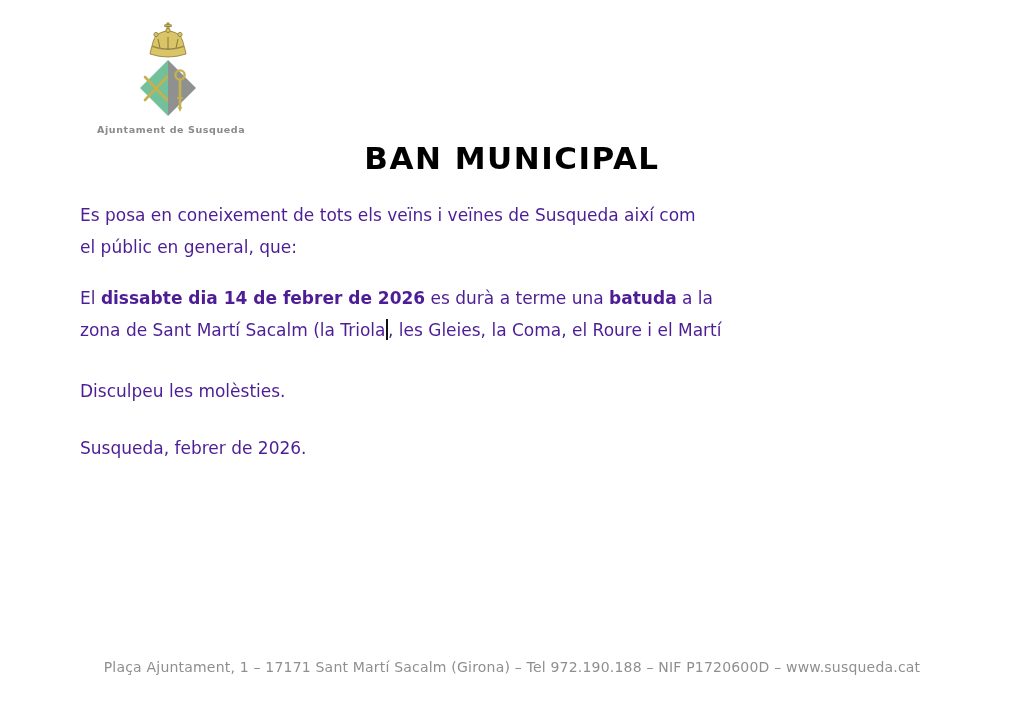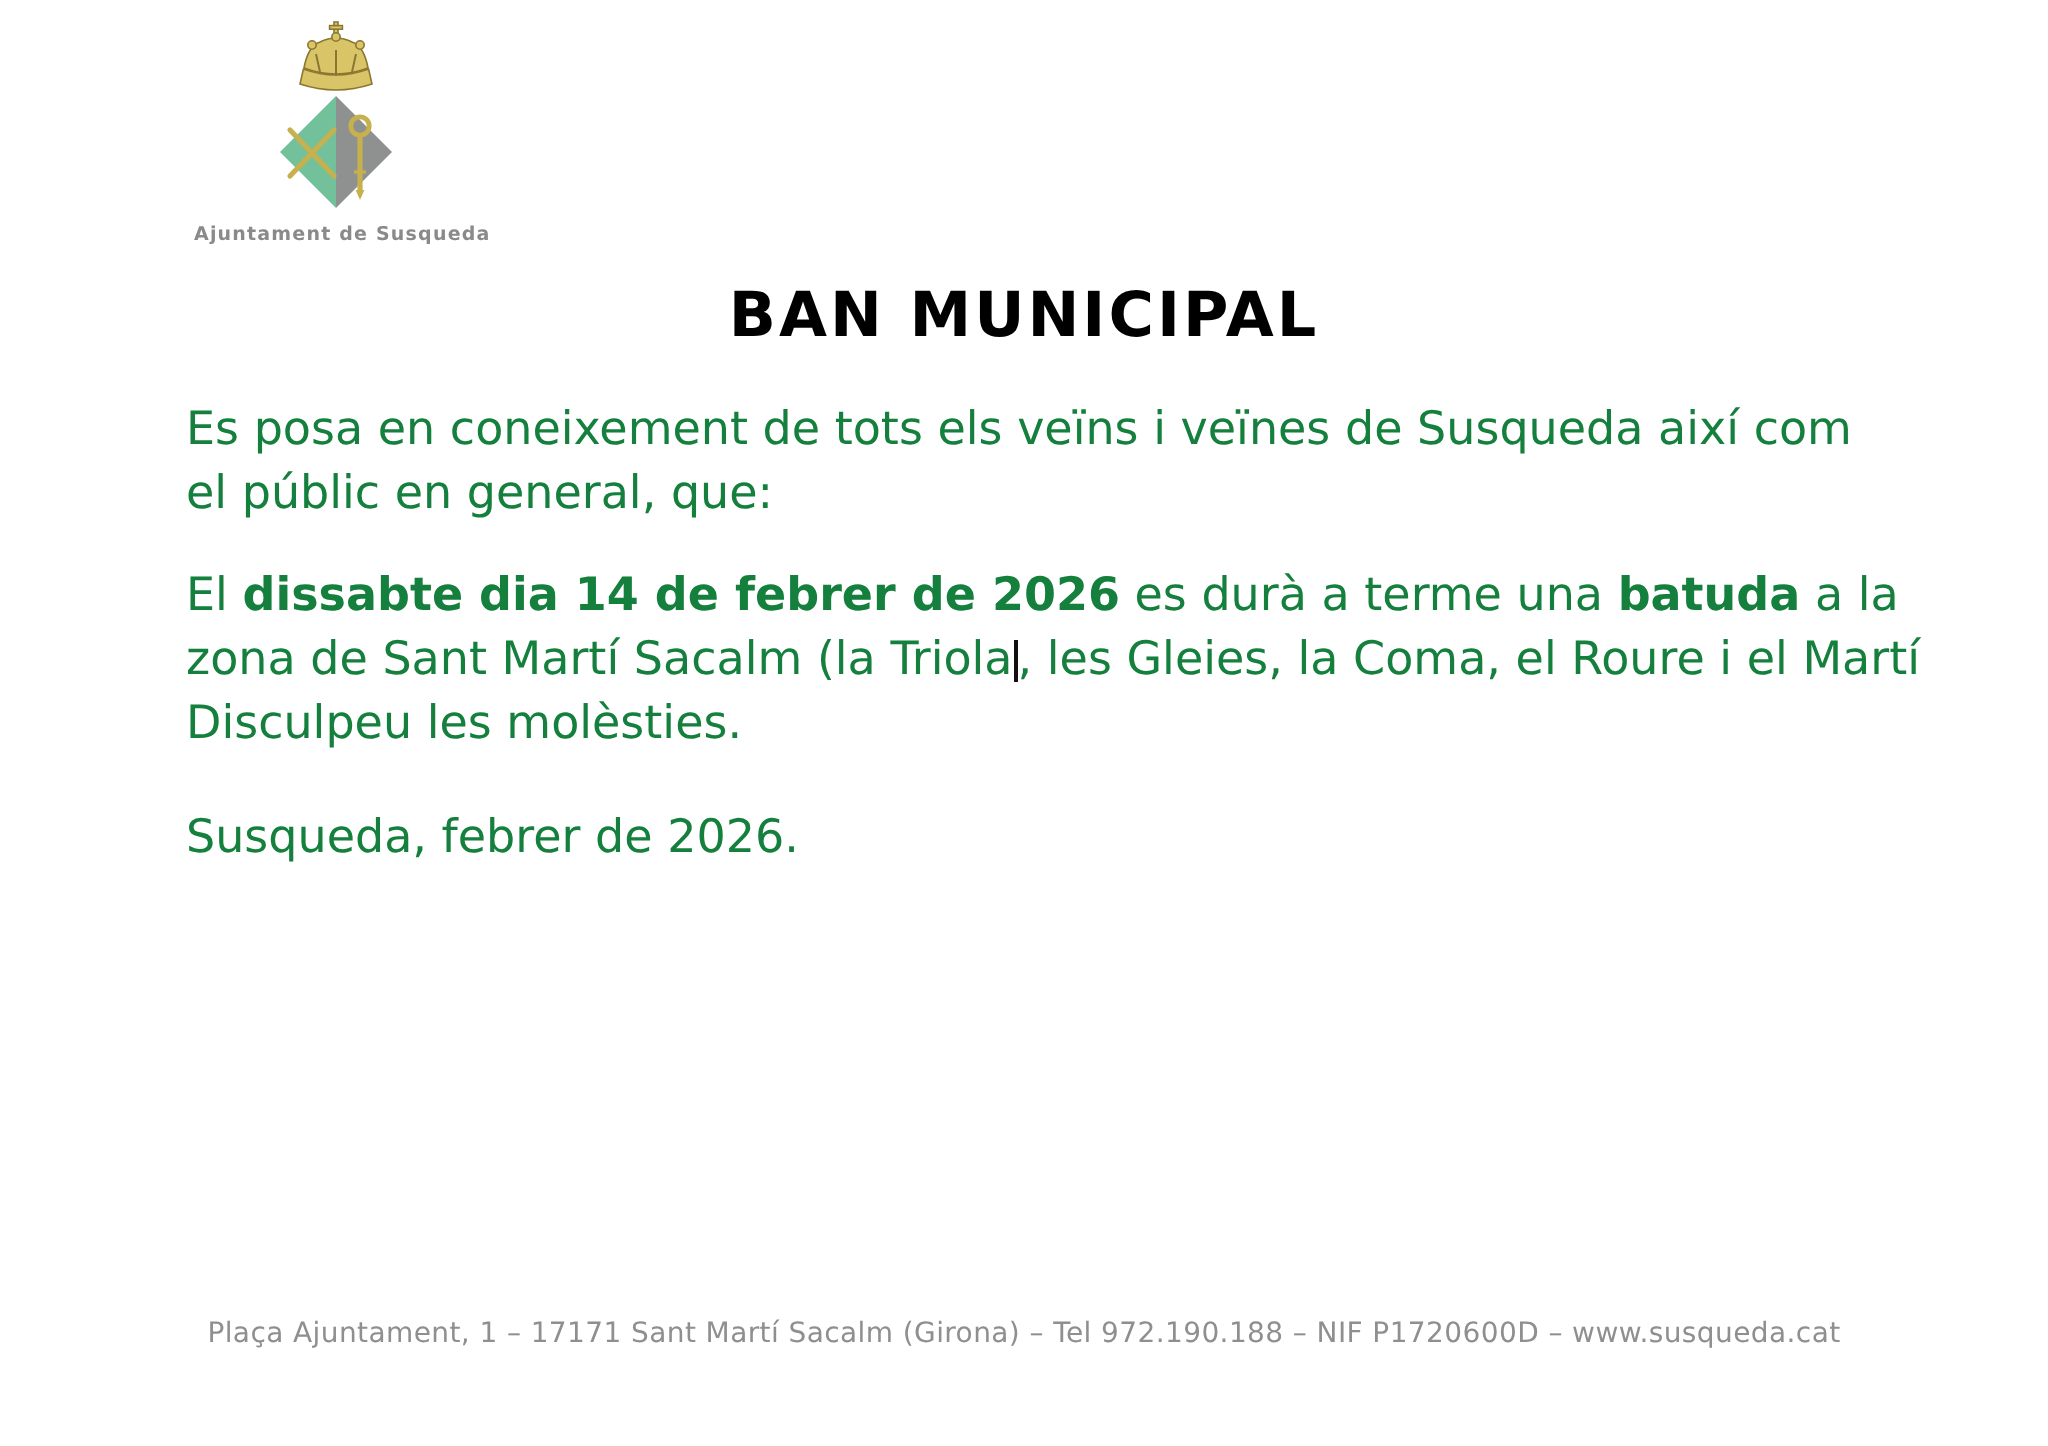--- a/index.html
+++ b/index.html
@@ -8,21 +8,21 @@
     position:relative;
     width:1024px; height:723px;
     background:#ffffff;
     overflow:hidden;
     font-family:"DejaVu Sans","Liberation Sans",sans-serif;
     color:#191919;
   }
 
   
   .logo-block {
-    position:absolute; left:97px; top:10px; width:142px;
+    position:absolute; left:97px; top:22px; width:142px;
     text-align:center;
   }
   .coa { display:block; margin:0 auto; }
   .org-name {
     margin-top:4px;
     font-size:9.5px; font-weight:bold;
     letter-spacing:0.6px;
     color:#8a8a8a;
     white-space:nowrap;
   }
@@ -31,27 +31,27 @@
   .doc-title {
     position:absolute; left:0; right:0; top:140px;
     text-align:center;
     font-size:31px; font-weight:bold;
     letter-spacing:1.5px;
     color:#000000;
   }
 
   
   .doc-body {
-    position:absolute; left:93px; top:199px; width:800px;
-    font-size:23px; line-height:32px;
-    color:#15803d;
+    position:absolute; left:80px; top:199px; width:800px;
+    font-size:17px; line-height:32px;
+    color:#4c1d95;
   }
   .para .line { white-space:nowrap; }
   .para:nth-child(1){ margin-bottom:19px; }
-  .para:nth-child(2){ }
+  .para:nth-child(2){ margin-bottom:29px; }
   .para:nth-child(3){ margin-bottom:25px; }
   .para:nth-child(4){ margin-bottom:26px; }
   .b { font-weight:bold; }
   .caret {
     display:inline-block;
     width:1.5px; height:21px;
     background:#111111;
     vertical-align:-4px;
     margin-left:1px;
   }

